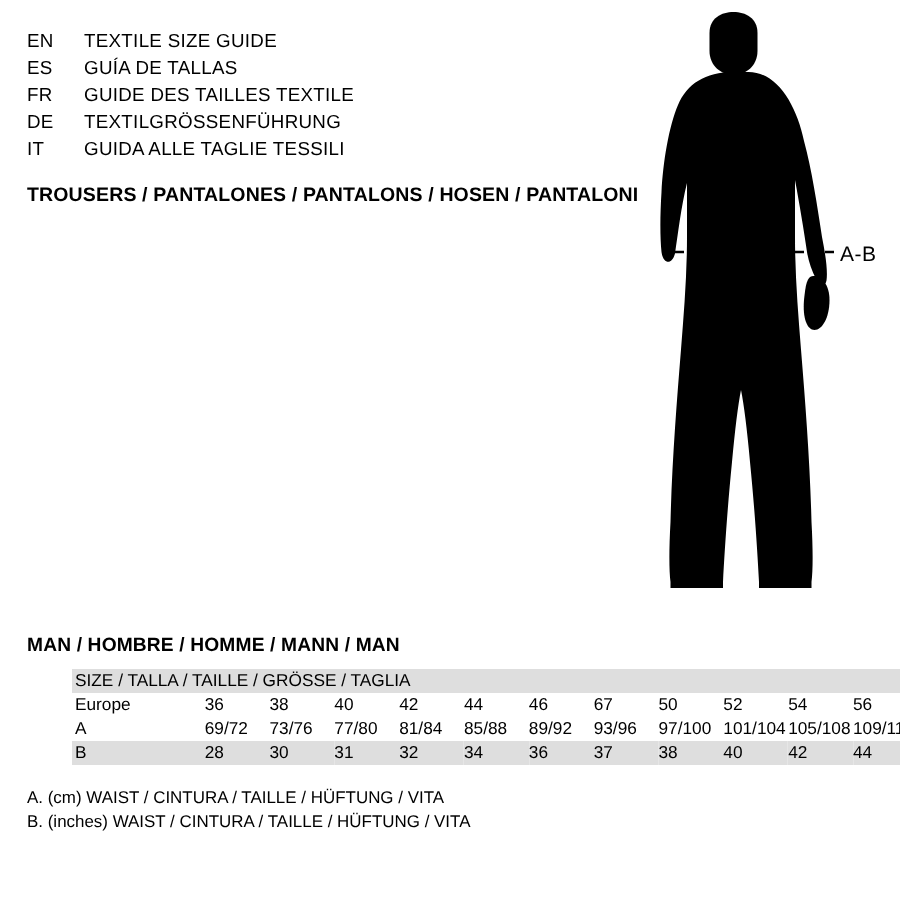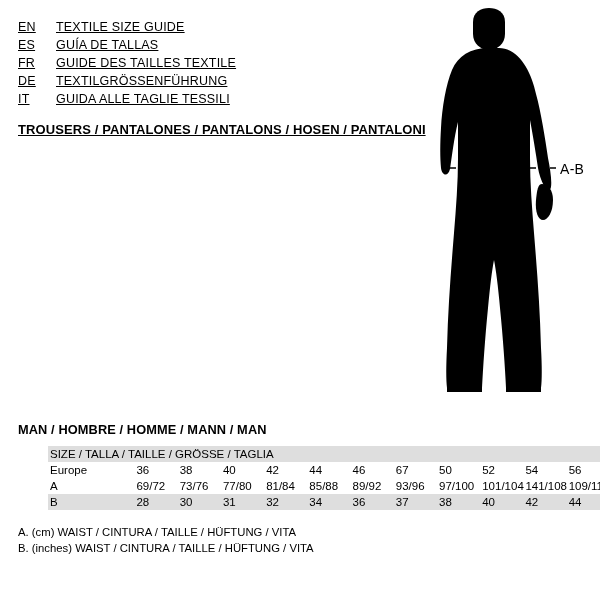--- a/index.html
+++ b/index.html
@@ -14,21 +14,20 @@
     color: #000000;
     position: relative;
     overflow: hidden;
   }
   .page {
     position: relative;
     width: 600px;
     height: 440px;
     box-sizing: border-box;
     padding: 18px 18px 18px 18px;
-    text-decoration: underline;
   }
 
   
   .lang-block {
     width: 340px;
   }
   .lang-row {
     display: flex;
     align-items: baseline;
     height: 18px;
@@ -215,21 +214,21 @@
           <td class="label-col">A</td>
           <td class="val">69/72</td>
           <td class="val">73/76</td>
           <td class="val">77/80</td>
           <td class="val">81/84</td>
           <td class="val">85/88</td>
           <td class="val">89/92</td>
           <td class="val">93/96</td>
           <td class="val">97/100</td>
           <td class="val">101/104</td>
-          <td class="val">141/108</td>
+          <td class="val">105/108</td>
           <td class="val">109/112</td>
         </tr>
         <tr class="shaded">
           <td class="label-col">B</td>
           <td class="val">28</td>
           <td class="val">30</td>
           <td class="val">31</td>
           <td class="val">32</td>
           <td class="val">34</td>
           <td class="val">36</td>

